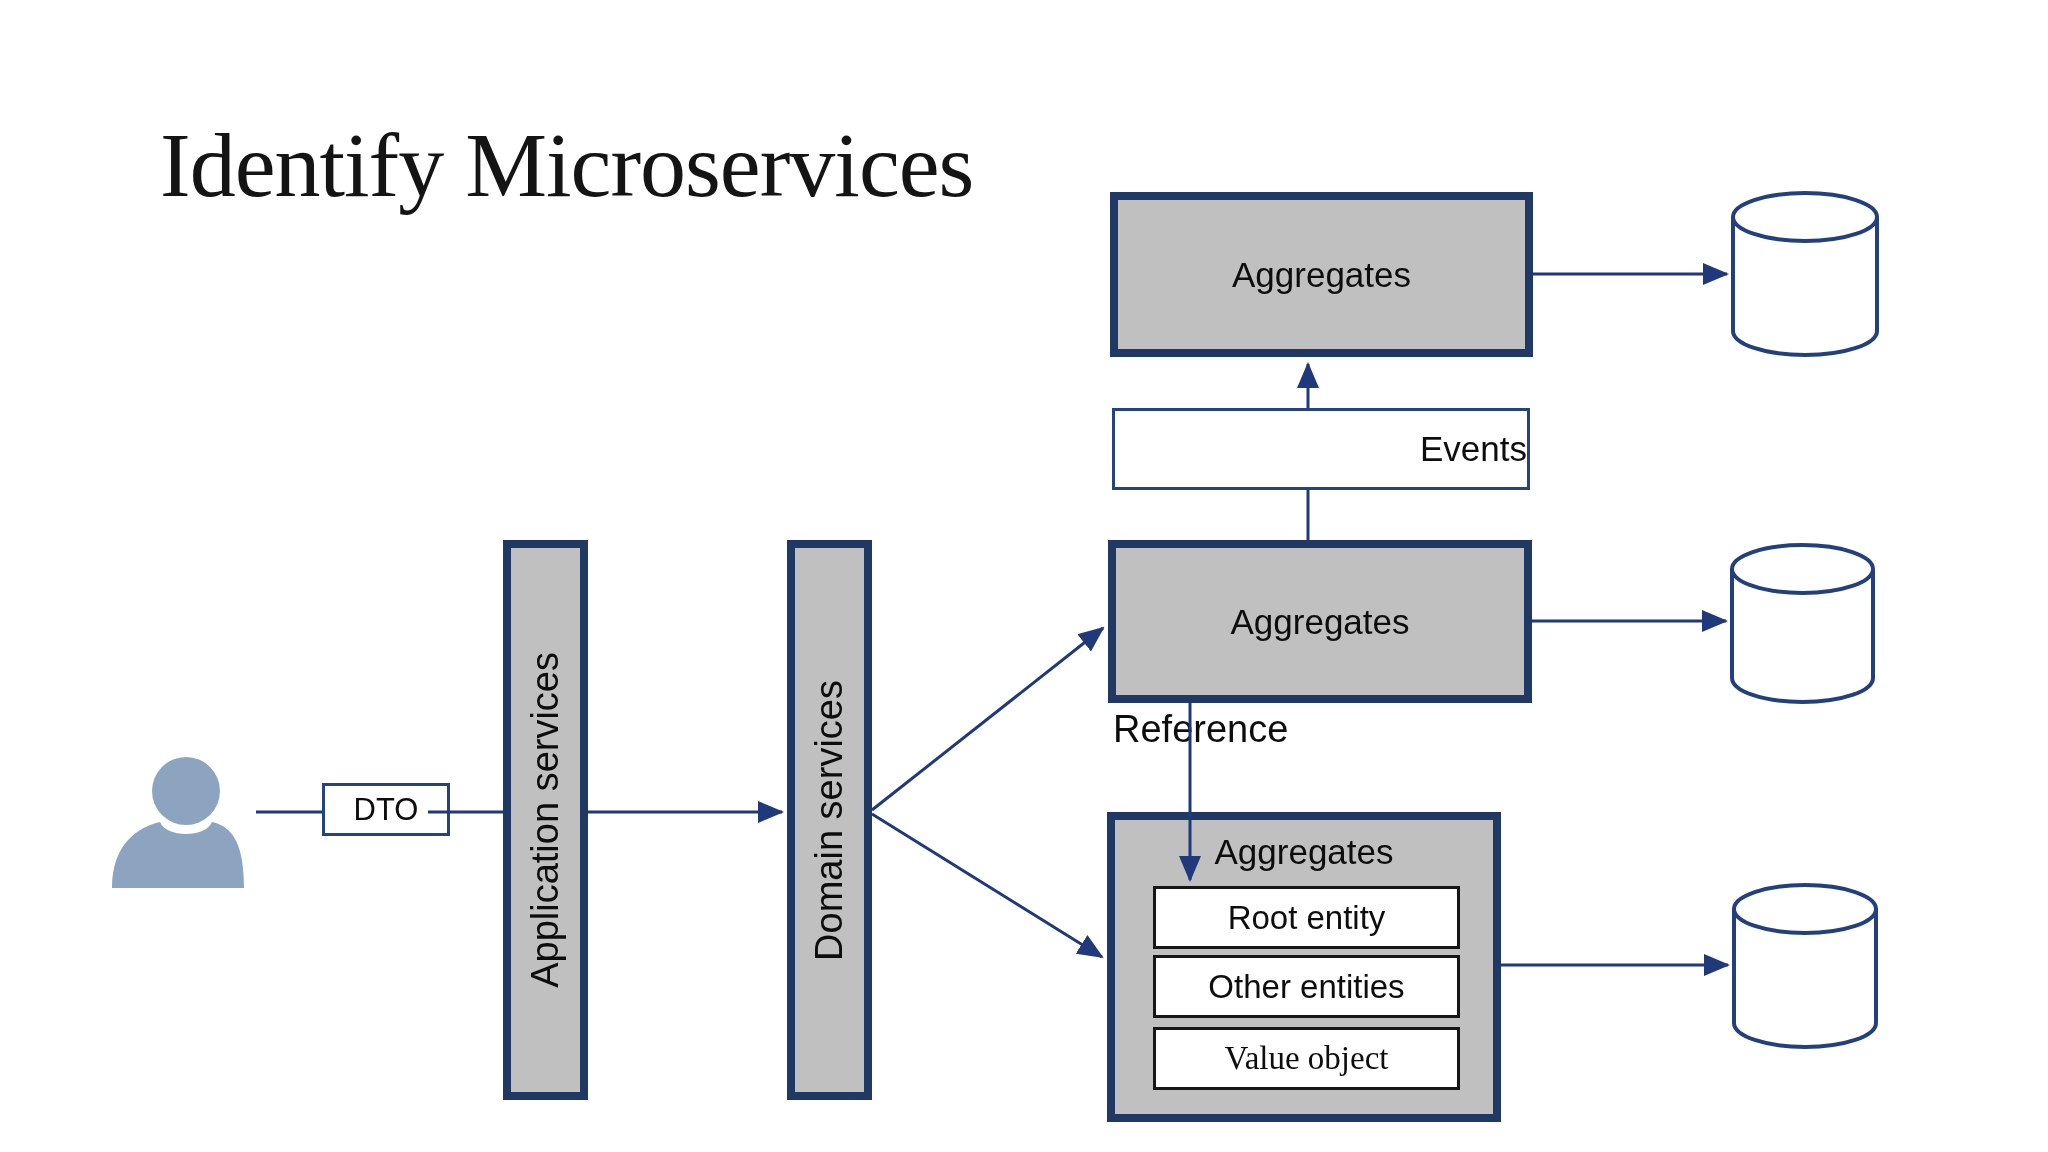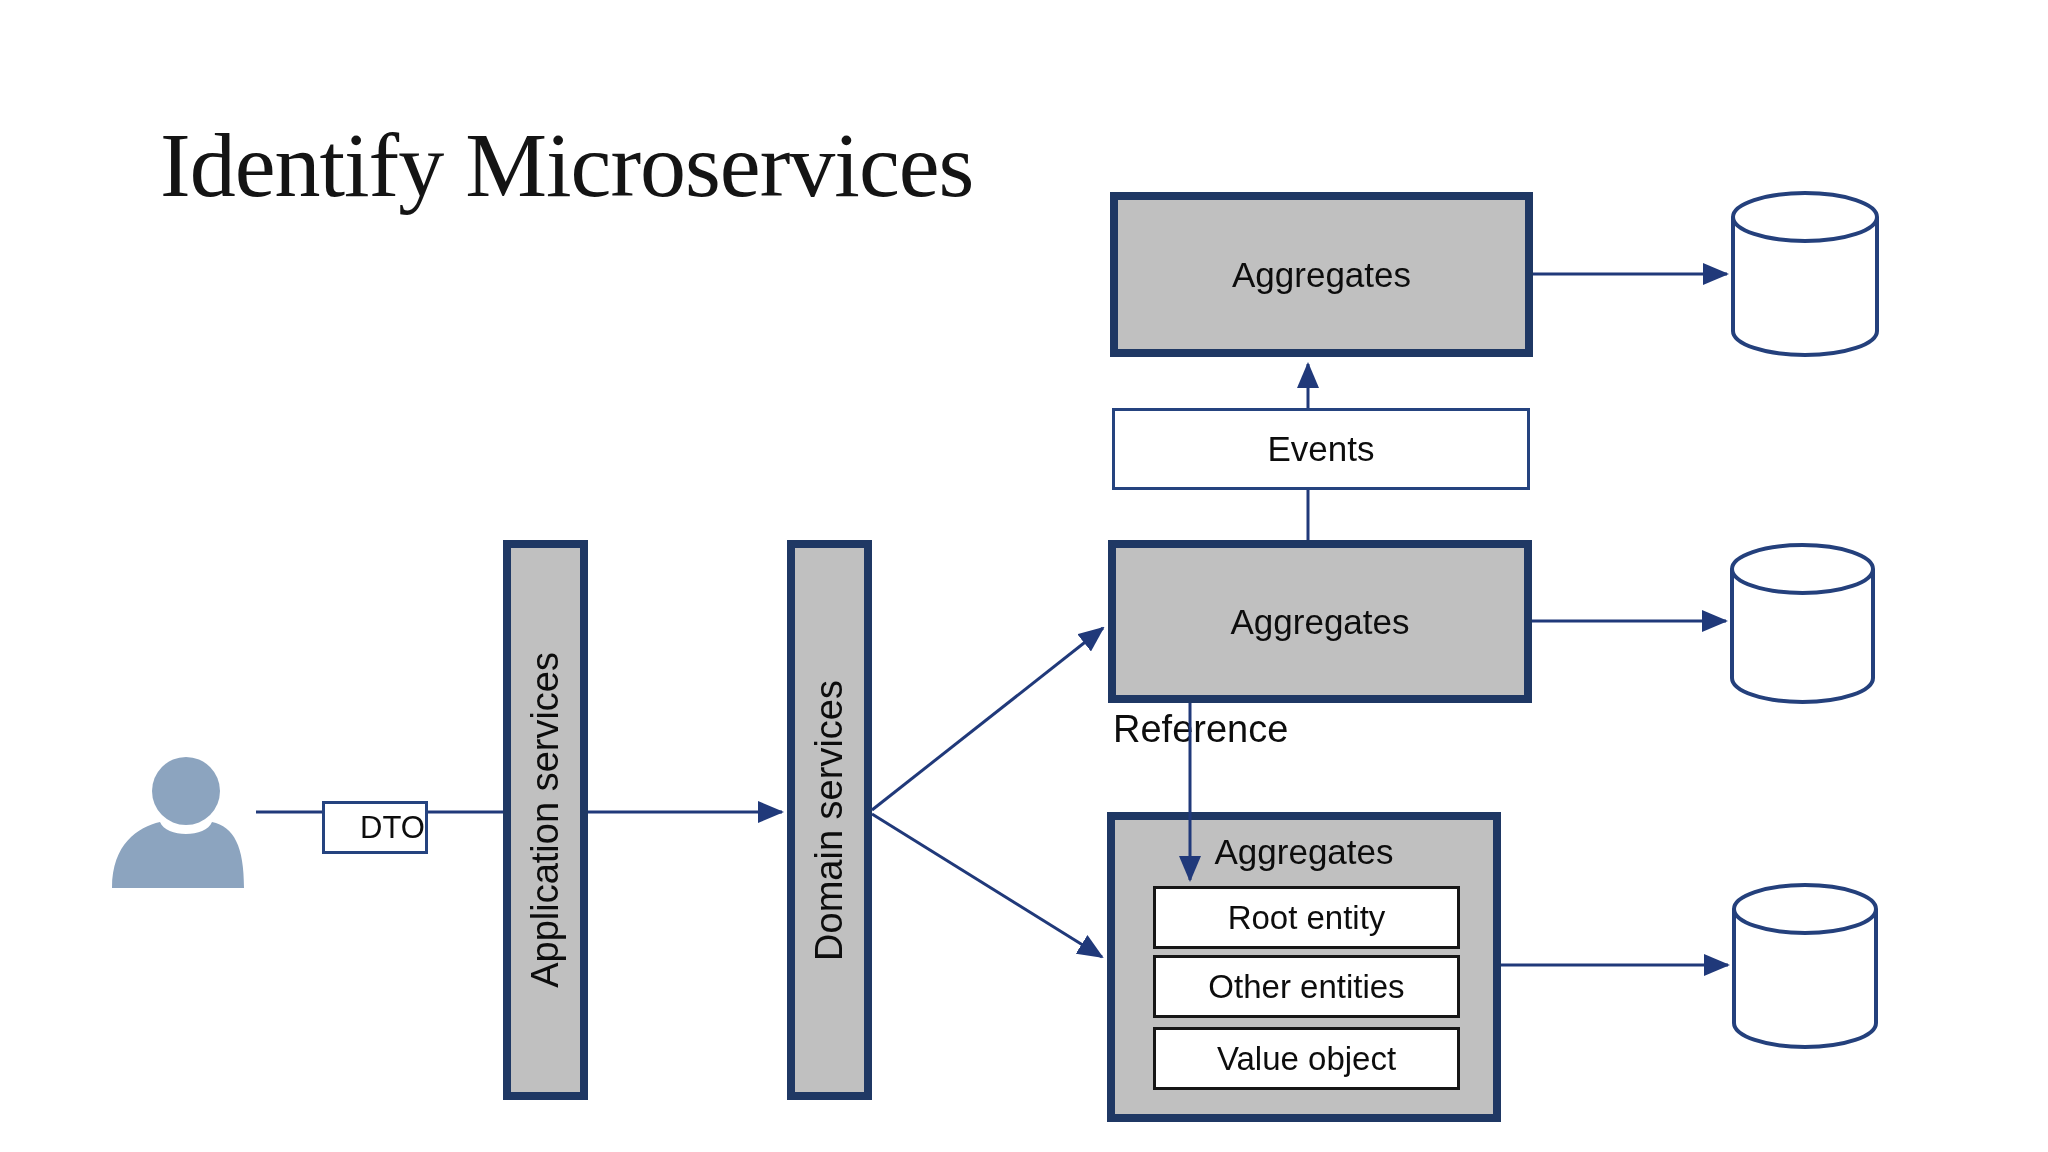--- a/index.html
+++ b/index.html
@@ -18,37 +18,37 @@
   }
   .whitebox{
     background:#ffffff;border:3px solid #25437f;
     display:flex;align-items:center;justify-content:center;
   }
   .boxlabel{font-size:35px;color:#0d0d0d;}
   .vbar-label{
     writing-mode:vertical-rl;transform:rotate(180deg);
     font-size:38px;color:#0d0d0d;white-space:nowrap;
   }
-  #dto-box{left:322px;top:801px;width:106px;height:53px;justify-content:flex-end;}
+  #dto-box{left:322px;top:783px;width:128px;height:53px;}
   #dto-box .boxlabel{font-size:31px;}
   #app-bar{left:503px;top:540px;width:85px;height:560px;}
   #domain-bar{left:787px;top:540px;width:85px;height:560px;}
   #agg-top{left:1110px;top:192px;width:423px;height:165px;}
-  #events-box{left:1112px;top:408px;width:418px;height:82px;}
+  #events-box{left:1112px;top:408px;width:418px;height:82px;justify-content:flex-end;}
   #agg-mid{left:1108px;top:540px;width:424px;height:163px;}
   #reference-label{left:1113px;top:708px;font-size:38px;color:#0d0d0d;}
   #agg-bottom{left:1107px;top:812px;width:394px;height:310px;background:#c0c0c0;border:8px solid #1f3864;}
   #agg-bottom-header{left:0;top:12px;width:378px;text-align:center;font-size:35px;color:#0d0d0d;}
   .entity-box{
     left:38px;width:307px;height:63px;background:#fff;border:3px solid #161616;
     display:flex;align-items:center;justify-content:center;font-size:33px;color:#0d0d0d;
   }
   #entity-root{top:66px;}
   #entity-other{top:135px;}
-  #entity-value{top:207px;}
+  #entity-value{top:207px;font-family:Liberation Serif, serif;}
   #diagram-lines{position:absolute;left:0;top:0;z-index:5;pointer-events:none;}
 </style>
 </head>
 <body>
 
 <div id="slide">
 
   <div id="title" class="abs">Identify Microservices</div>
 
   <div id="dto-box" class="abs whitebox">

